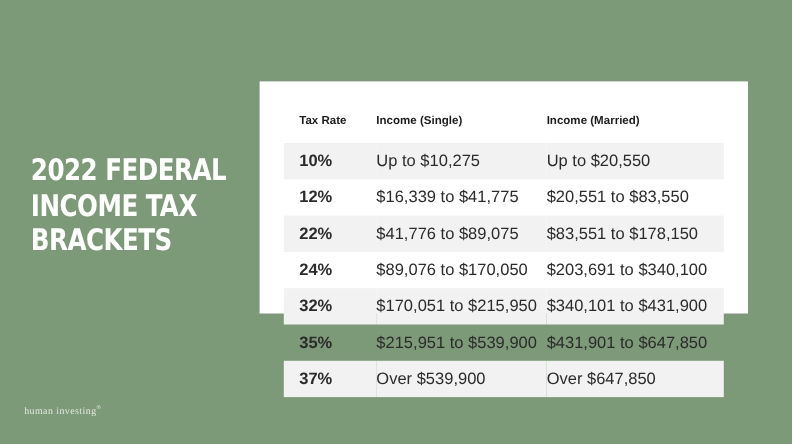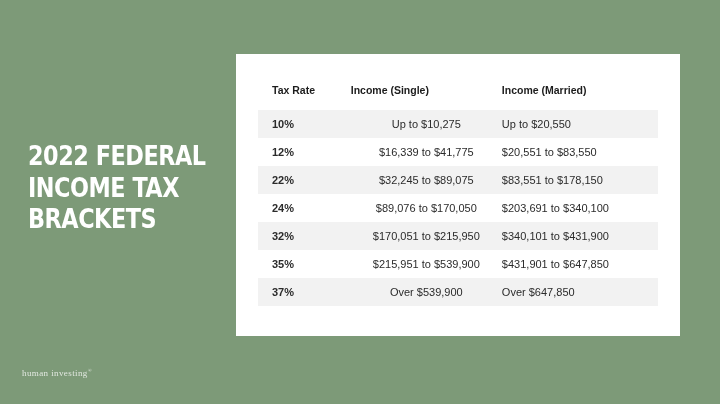--- a/index.html
+++ b/index.html
@@ -50,62 +50,61 @@
     letter-spacing: 0.4px;
     opacity: 0.95;
   }
   .brand sup {
     font-size: 5px;
     vertical-align: super;
   }
   .card {
     position: absolute;
     left: 236px;
-    top: 54px;
+    top: 74px;
     width: 444px;
-    height: 282px;
+    height: 211px;
     background: #ffffff;
   }
   table.brackets {
     position: absolute;
     left: 22px;
     top: 24px;
     width: 400px;
     border-collapse: collapse;
     font-family: "Liberation Sans", sans-serif;
   }
   table.brackets th {
     text-align: left;
     font-size: 10.5px;
     font-weight: bold;
     color: #1c1c1c;
     padding: 6px 0 14px 0;
     white-space: nowrap;
   }
   table.brackets td {
-    font-size: 11px;
+    font-size: 15px;
     color: #2b2b2b;
     padding: 8px 0;
     white-space: nowrap;
   }
   table.brackets tbody tr.shaded td {
     background: #f2f2f2;
   }
   .col-rate {
     width: 86px;
     padding-left: 14px !important;
     font-weight: bold;
     color: #1c1c1c;
   }
   th.col-rate {
     padding-left: 14px !important;
   }
   .col-single {
     width: 160px;
-    text-align: center;
   }
   .col-married {
     width: 154px;
     padding-right: 10px !important;
   }
   td.col-rate {
     font-size: 10.5px;
   }
 </style>
 </head>
@@ -136,21 +135,21 @@
           <td class="col-single">Up to $10,275</td>
           <td class="col-married">Up to $20,550</td>
         </tr>
         <tr>
           <td class="col-rate">12%</td>
           <td class="col-single">$16,339 to $41,775</td>
           <td class="col-married">$20,551 to $83,550</td>
         </tr>
         <tr class="shaded">
           <td class="col-rate">22%</td>
-          <td class="col-single">$32,245 to $89,075</td>
+          <td class="col-single">$41,776 to $89,075</td>
           <td class="col-married">$83,551 to $178,150</td>
         </tr>
         <tr>
           <td class="col-rate">24%</td>
           <td class="col-single">$89,076 to $170,050</td>
           <td class="col-married">$203,691 to $340,100</td>
         </tr>
         <tr class="shaded">
           <td class="col-rate">32%</td>
           <td class="col-single">$170,051 to $215,950</td>

